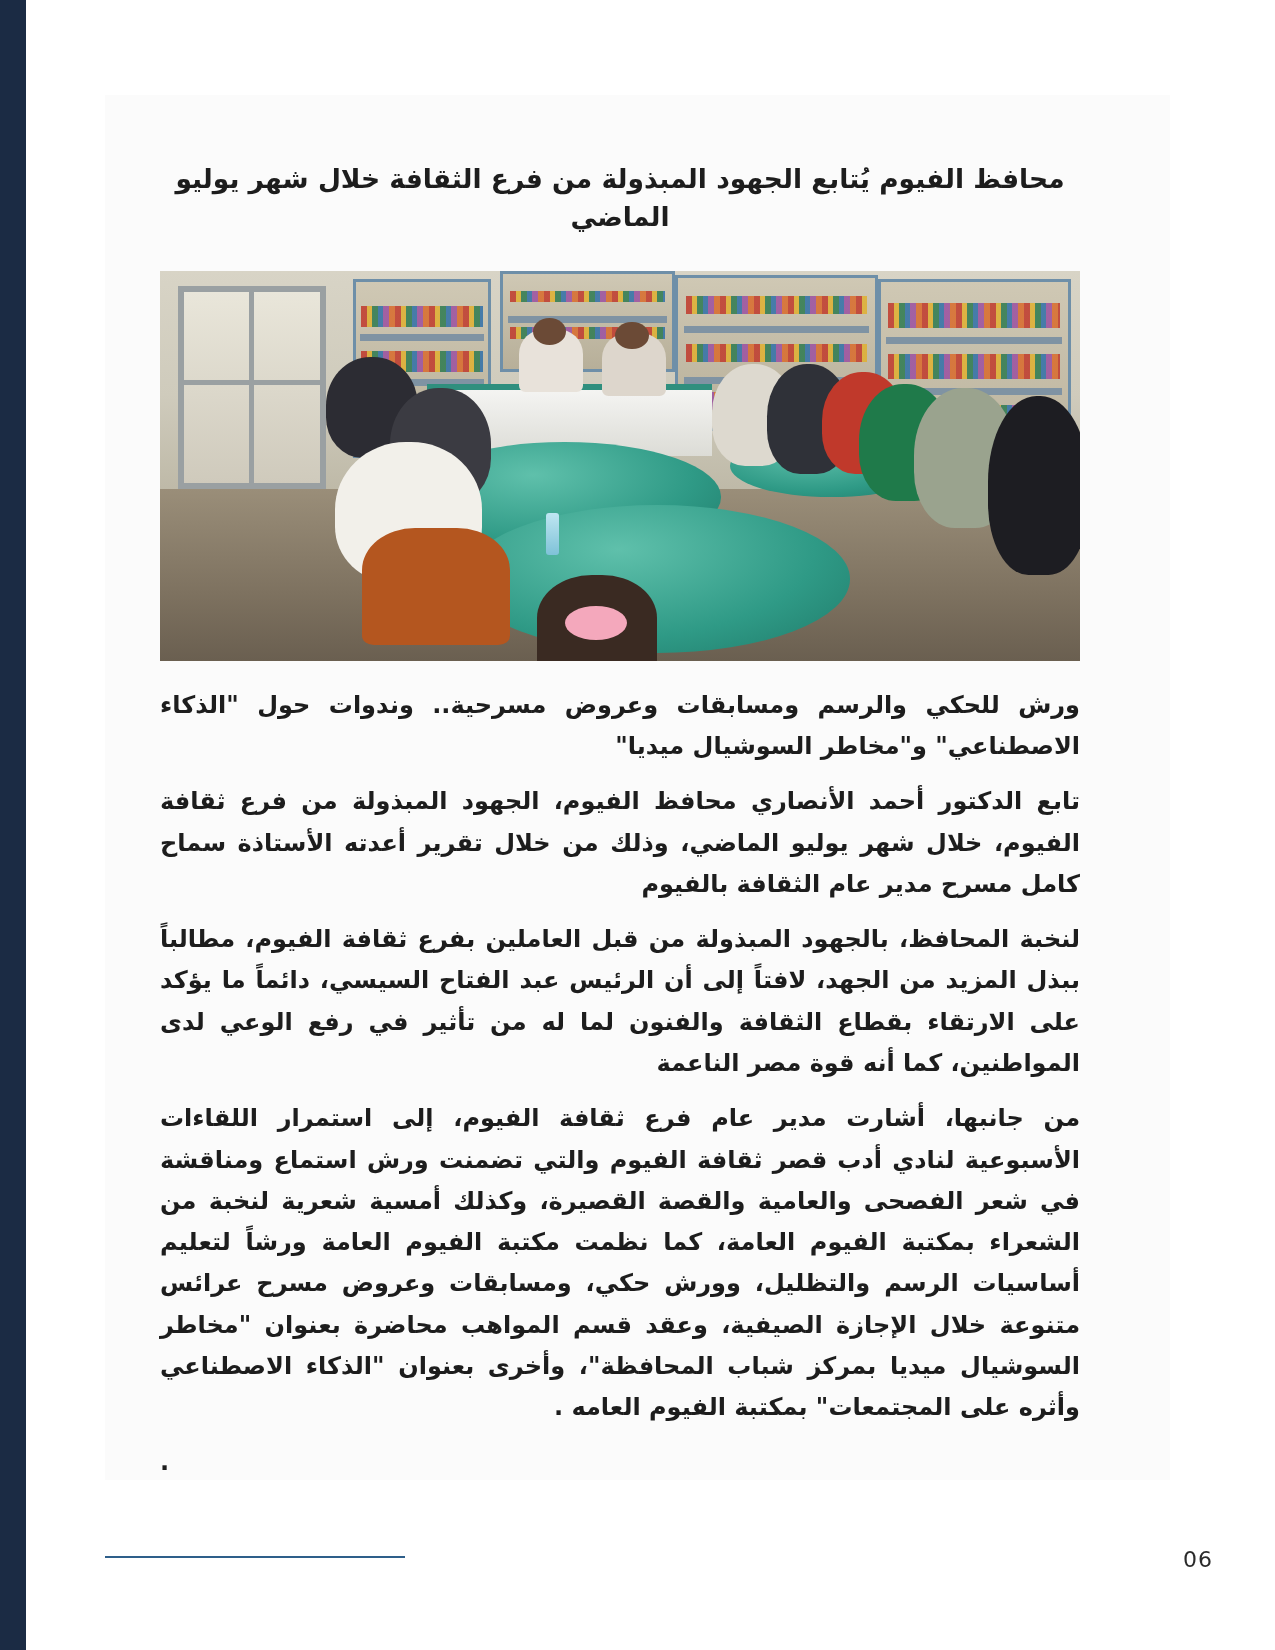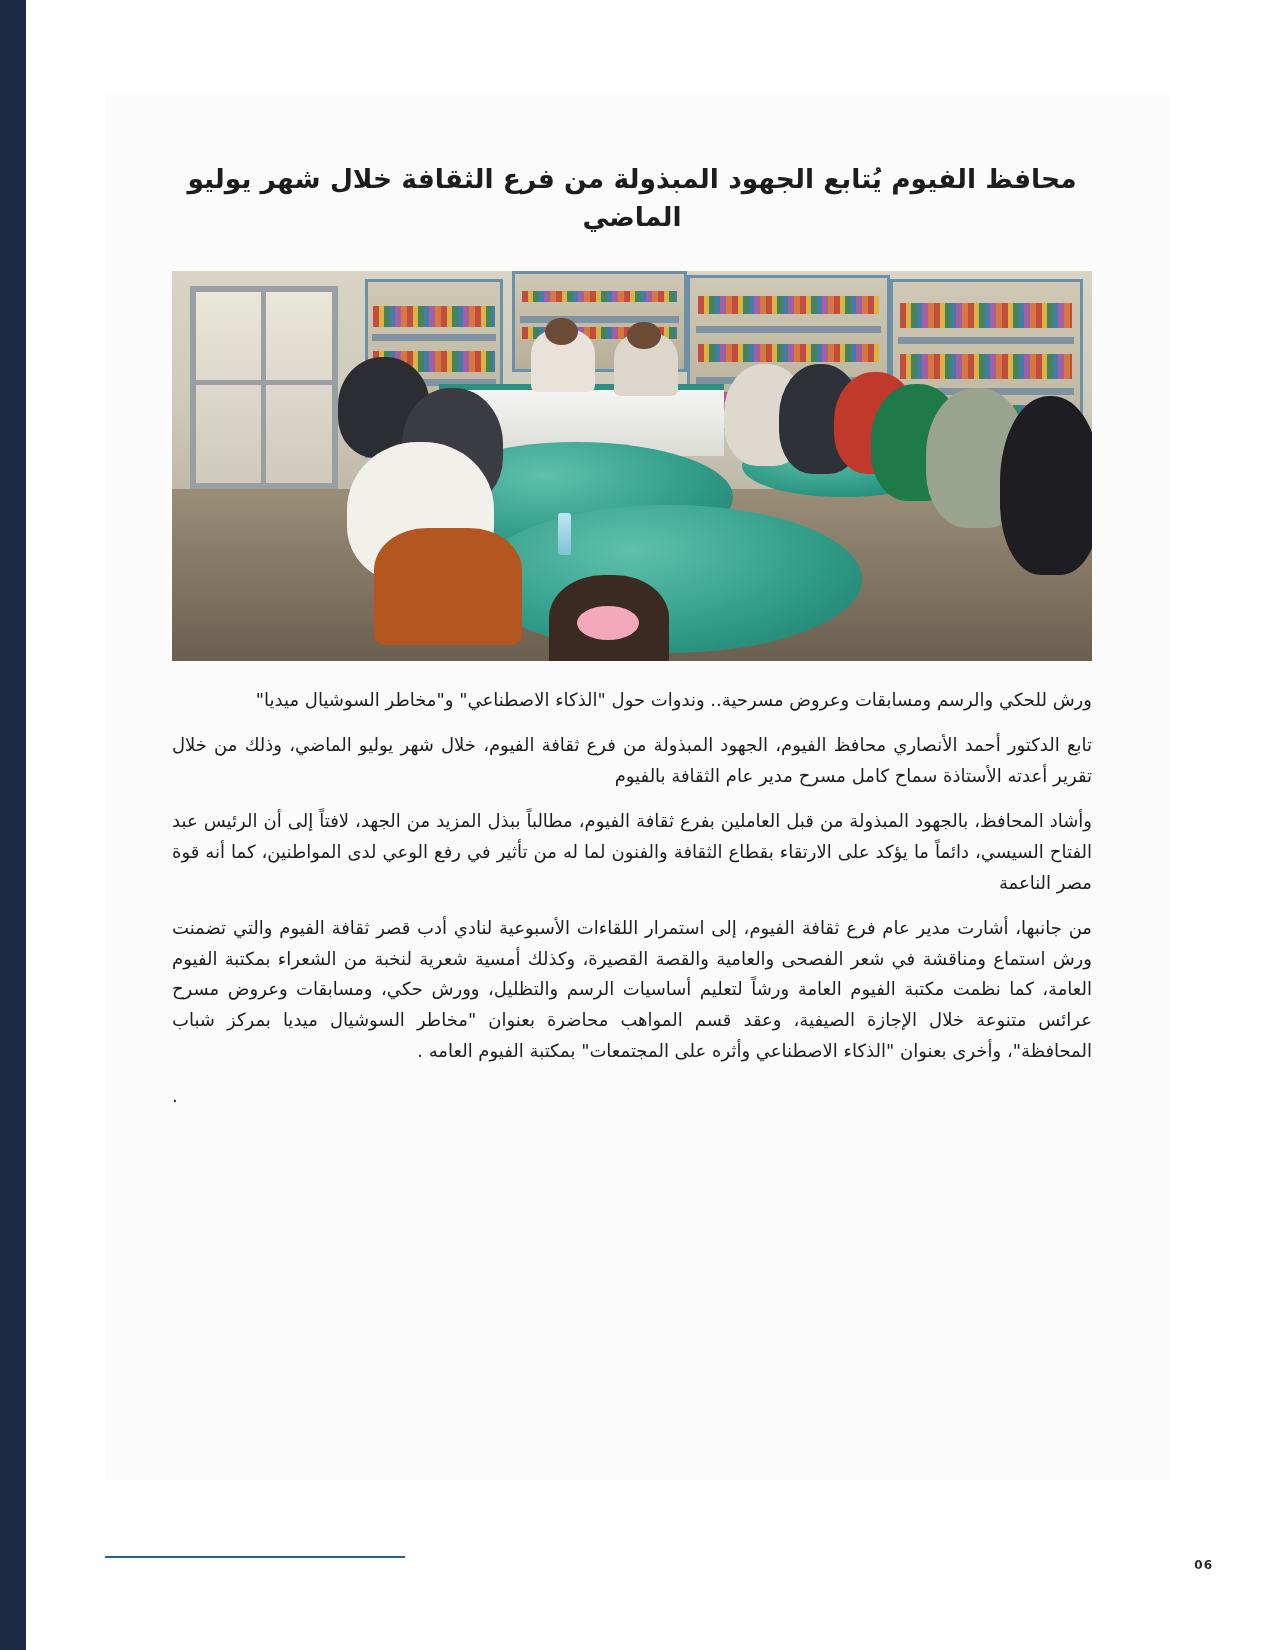--- a/index.html
+++ b/index.html
@@ -33,21 +33,20 @@
     width: 1065px;
     height: 1385px;
     background: #fbfbfb;
   }
 
   .article {
     position: absolute;
     left: 160px;
     top: 160px;
     width: 920px;
-    margin-left: 12px;
   }
 
   .article-title {
     font-size: 26.5px;
     font-weight: bold;
     color: #1d1d1d;
     text-align: center;
     line-height: 1.45;
     direction: rtl;
     margin: 0 0 34px 0;
@@ -139,22 +138,23 @@
   .ph-bow {
     position: absolute; left: 44%; top: 86%; width: 62px; height: 34px;
     background: #f4a8bc; border-radius: 50%;
   }
 
   
   .body-text {
     direction: rtl;
     text-align: justify;
     color: #1d1d1d;
-    font-size: 18px;
+    font-size: 24px;
     line-height: 1.72;
+    font-weight: bold;
   }
   .body-text p {
     margin: 0 0 14px 0;
   }
   .body-text p.lead {
     text-align: justify;
   }
   .body-text p.tail {
     text-align: left;
     margin-top: 10px;
@@ -166,22 +166,22 @@
     left: 105px;
     bottom: 92px;
     width: 300px;
     height: 2px;
     background: #2e5f8a;
   }
   .page-number {
     position: absolute;
     right: 62px;
     bottom: 78px;
-    font-size: 12px;
-    font-weight: bold;
+    font-size: 22px;
+    font-weight: normal;
     color: #2b2b2b;
     letter-spacing: 1px;
   }
 </style>
 </head>
 <body>
 
 <div class="left-bar"></div>
 
 <div class="page-panel"></div>
@@ -252,20 +252,20 @@
       <div class="ph-p" style="left:41%; top:78%; width:13%; height:24%; background:#3a2a22; border-radius:46% 46% 10% 10%;"></div>
 
       <div class="ph-bottle"></div>
       <div class="ph-bow"></div>
     </div>
   </div>
 
   <div class="body-text">
     <p class="lead">ورش للحكي والرسم ومسابقات وعروض مسرحية.. وندوات حول "الذكاء الاصطناعي" و"مخاطر السوشيال ميديا"</p>
     <p>تابع الدكتور أحمد الأنصاري محافظ الفيوم، الجهود المبذولة من فرع ثقافة الفيوم، خلال شهر يوليو الماضي، وذلك من خلال تقرير أعدته الأستاذة سماح كامل مسرح مدير عام الثقافة بالفيوم</p>
-    <p>وأشاد المحافظ، بالجهود المبذولة من قبل العاملين بفرع ثقافة الفيوم، مطالباً ببذل المزيد من الجهد، لافتاً إلى أن الرئيس عبد الفتاح السيسي، دائماً ما يؤكد على الارتقاء بقطاع الثقافة والفنون لما له من تأثير في رفع الوعي لدى المواطنين، كما أنه قوة مصر الناعمة</p>
+    <p>لنخبة المحافظ، بالجهود المبذولة من قبل العاملين بفرع ثقافة الفيوم، مطالباً ببذل المزيد من الجهد، لافتاً إلى أن الرئيس عبد الفتاح السيسي، دائماً ما يؤكد على الارتقاء بقطاع الثقافة والفنون لما له من تأثير في رفع الوعي لدى المواطنين، كما أنه قوة مصر الناعمة</p>
     <p>من جانبها، أشارت مدير عام فرع ثقافة الفيوم، إلى استمرار اللقاءات الأسبوعية لنادي أدب قصر ثقافة الفيوم والتي تضمنت ورش استماع ومناقشة في شعر الفصحى والعامية والقصة القصيرة، وكذلك أمسية شعرية لنخبة من الشعراء بمكتبة الفيوم العامة، كما نظمت مكتبة الفيوم العامة ورشاً لتعليم أساسيات الرسم والتظليل، وورش حكي، ومسابقات وعروض مسرح عرائس متنوعة خلال الإجازة الصيفية، وعقد قسم المواهب محاضرة بعنوان "مخاطر السوشيال ميديا بمركز شباب المحافظة"، وأخرى بعنوان "الذكاء الاصطناعي وأثره على المجتمعات" بمكتبة الفيوم العامه .</p>
     <p class="tail">.</p>
   </div>
 </div>
 
 <div class="footer-rule"></div>
 <div class="page-number">06</div>
 
 </body></html>

